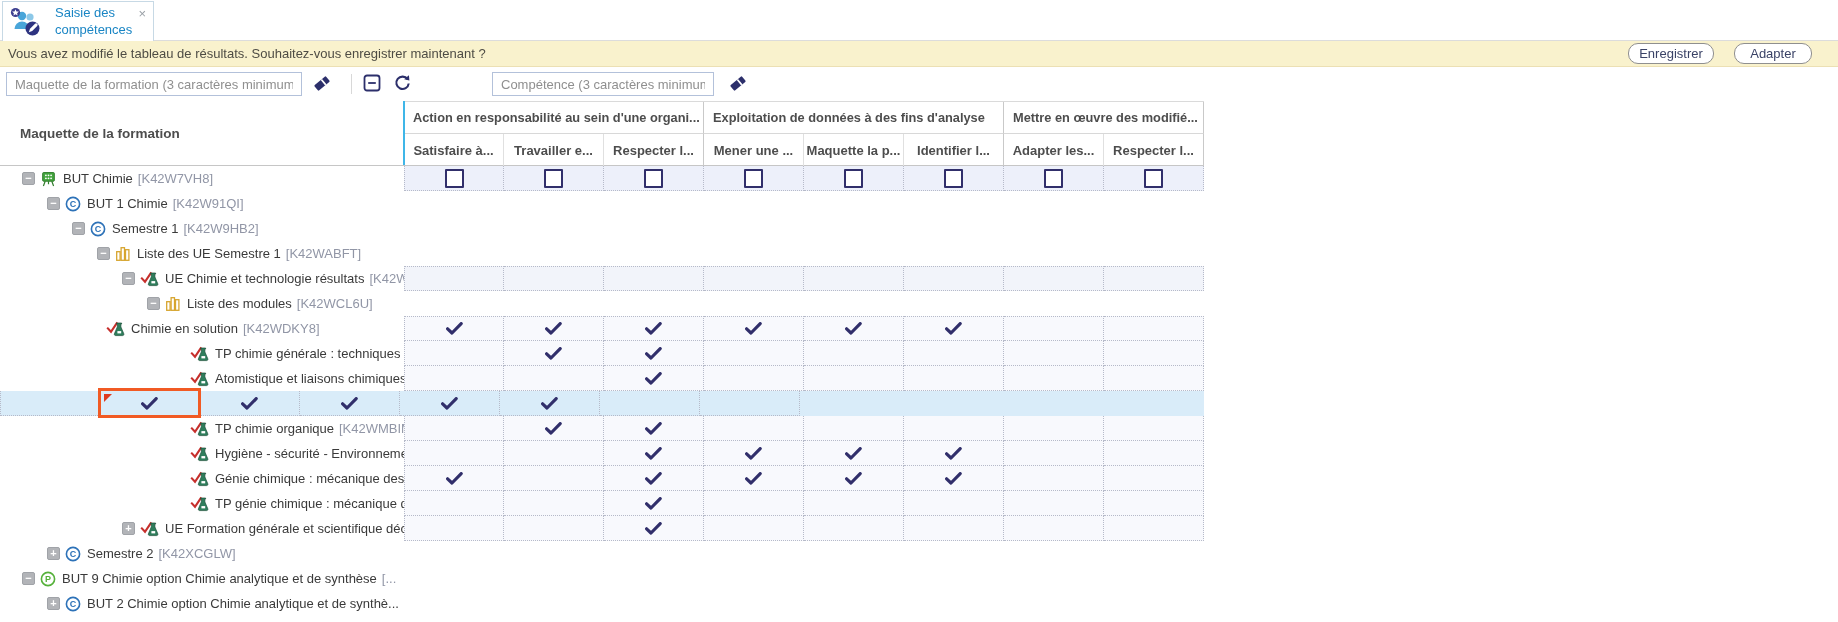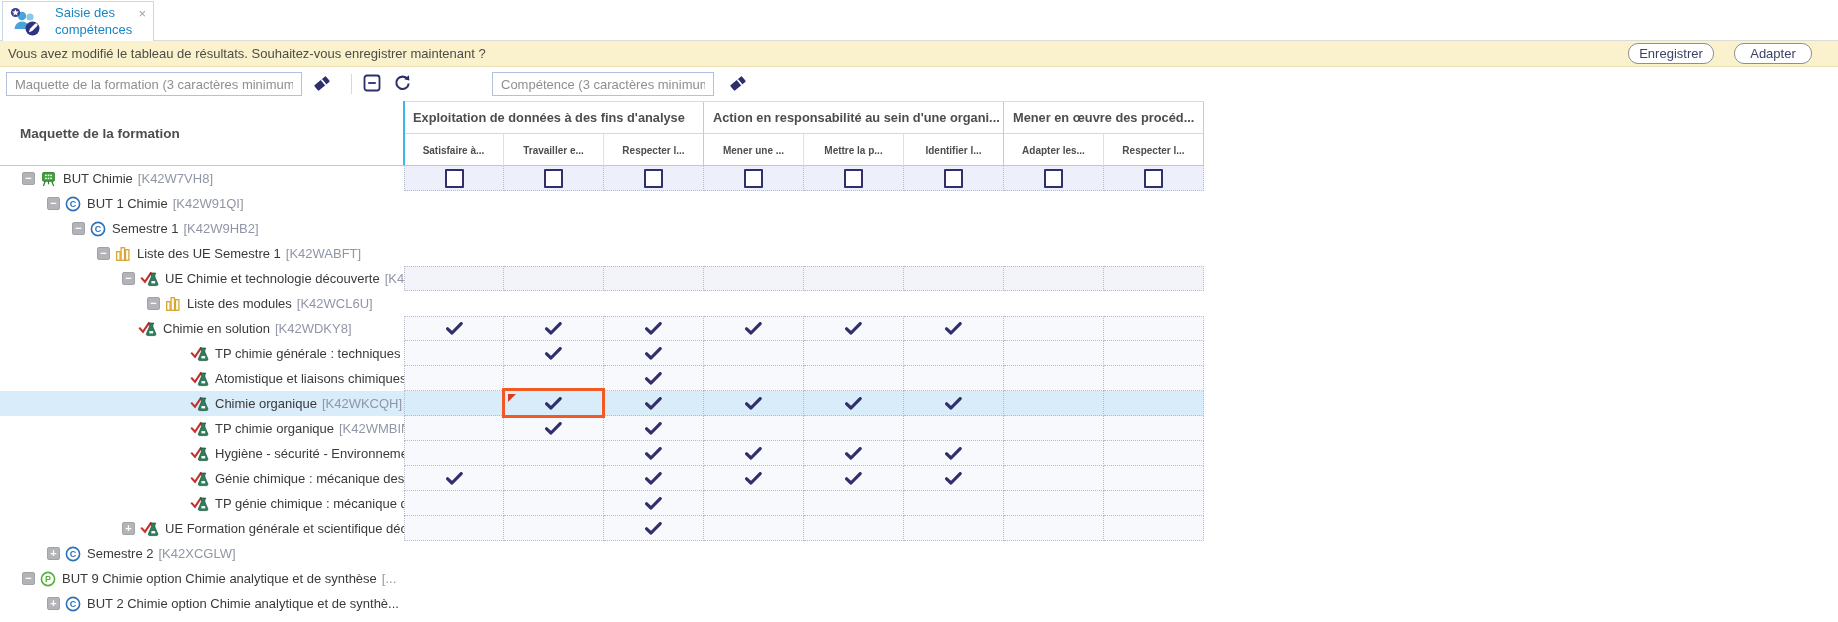--- a/index.html
+++ b/index.html
@@ -30,21 +30,21 @@
   .tsep { position:absolute; left:351px; top:7px; width:1px; height:20px; background:#d8d8d8; }
 
   
   .gridhead { position:absolute; left:0; top:101px; width:1204px; height:65px; border-bottom:1px solid #c6c6c6; box-sizing:border-box; background:#fff; }
   .tree-head { position:absolute; left:20px; top:0; height:64px; display:flex; align-items:center; font-weight:bold; color:#4d4d4d; font-size:13.5px; }
   .teal { position:absolute; left:403px; top:0; width:2px; height:64px; background:#3fb6e8; z-index:3; }
   .matrix-head { position:absolute; left:404px; top:0; width:800px; height:64px; border-top:1px solid #dadada; box-sizing:border-box; }
   .groups { position:absolute; left:0; top:0; height:32px; width:800px; display:flex; }
   .group { box-sizing:border-box; border-right:1px solid #c9c9c9; border-bottom:1px solid #d8d8d8; display:flex; align-items:center; padding-left:9px; font-weight:bold; font-size:12.8px; color:#4d4d4d; white-space:nowrap; overflow:hidden; }
   .subcols { position:absolute; left:0; top:32px; height:32px; width:800px; display:flex; }
-  .subcol { width:100px; box-sizing:border-box; border-right:1px solid #e0e0e0; display:flex; align-items:center; justify-content:center; font-weight:bold; font-size:10px; color:#4d4d4d; white-space:nowrap; overflow:hidden; }
+  .subcol { width:100px; box-sizing:border-box; border-right:1px solid #e0e0e0; display:flex; align-items:center; justify-content:center; font-weight:bold; font-size:13px; color:#4d4d4d; white-space:nowrap; overflow:hidden; }
   .subcol.gb { border-right-color:#c9c9c9; }
 
   
   .rows { position:absolute; left:0; top:166px; width:1204px; }
   .row { height:25px; display:flex; position:relative; }
   .row.hl { background:#d9ecf9; }
   .tree-cell { width:404px; box-sizing:border-box; display:flex; align-items:center; font-size:13px; color:#3a3a3a; white-space:nowrap; overflow:hidden; cursor:pointer; flex:none; }
   .exp { width:13px; height:13px; background:#b2b4b8; border:1px solid #a0a3a8; border-radius:2px; color:#fff; font-size:11px; line-height:11px; text-align:center; margin-right:5px; flex:none; font-weight:bold; box-sizing:border-box; cursor:pointer; }
   .spc { width:18px; flex:none; }
   .ticon { margin-right:6px; flex:none; line-height:0; }
@@ -128,30 +128,30 @@
         </g>
       </svg>
     </span>
   </div>
 
   <div class="gridhead">
     <div class="tree-head">Maquette de la formation</div>
     <div class="teal"></div>
     <div class="matrix-head">
       <div class="groups">
+          <div class="group" style="width: 300px;">Action en responsabilité au sein d'une organi...</div>
           <div class="group" style="width: 300px;">Exploitation de données à des fins d'analyse</div>
-          <div class="group" style="width: 300px;">Action en responsabilité au sein d'une organi...</div>
-          <div class="group" style="width: 200px;">Mener en œuvre des procéd...</div>
+          <div class="group" style="width: 200px;">Mettre en œuvre des modifié...</div>
         </div>
       <div class="subcols">
           <div class="subcol">Satisfaire à...</div>
           <div class="subcol">Travailler e...</div>
           <div class="subcol gb">Respecter l...</div>
           <div class="subcol">Mener une ...</div>
-          <div class="subcol">Mettre la p...</div>
+          <div class="subcol">Maquette la p...</div>
           <div class="subcol gb">Identifier l...</div>
           <div class="subcol">Adapter les...</div>
           <div class="subcol gb">Respecter l...</div>
         </div>
     </div>
   </div>
 
   <div class="rows">
       <div class="row">
         <div class="tree-cell" style="padding-left: 22px;">
@@ -231,21 +231,21 @@
         </div>
       </div>
       <div class="row bt">
         <div class="tree-cell" style="padding-left: 122px;">
           <span class="exp">−</span>
           <span class="ticon"><svg width="19" height="16" viewBox="0 0 19 16">
               <path d="M1.2 6.6 L5 10.8 L11.3 1.4" fill="none" stroke="#c62f2c" stroke-width="2.1"></path>
               <path d="M10.6 2 h5 v1 h-0.7 v2.9 l2.9 6.9 c0.3 0.9 -0.3 1.8 -1.2 1.8 h-7 c-0.9 0 -1.5 -0.9 -1.2 -1.8 l2.9 -6.9 V3 h-0.7 z" fill="#2e7d5b" stroke="#1c4f39" stroke-width="0.7"></path>
               <rect x="11.4" y="10.1" width="3.8" height="2.3" fill="#fff"></rect>
             </svg></span>
-          <span>UE Chimie et technologie découverte</span>
+          <span>UE Chimie et technologie résultats</span>
           <span class="code">[K42W...</span>
         </div>
         <div class="mcells">
           <div class="cell bg-empty first"></div>
           <div class="cell bg-empty"></div>
           <div class="cell bg-empty"></div>
           <div class="cell bg-empty"></div>
           <div class="cell bg-empty"></div>
           <div class="cell bg-empty"></div>
           <div class="cell bg-empty"></div>
@@ -258,21 +258,21 @@
           <span class="ticon"><svg width="16" height="16" viewBox="0 0 16 16" fill="#fff" stroke="#d7a52f" stroke-width="1.3">
               <rect x="1.7" y="5.7" width="3.4" height="8.6"></rect>
               <rect x="6.1" y="1.7" width="3.4" height="12.6"></rect>
               <rect x="10.5" y="3.7" width="3.4" height="10.6"></rect>
             </svg></span>
           <span>Liste des modules</span>
           <span class="code">[K42WCL6U]</span>
         </div>
       </div>
       <div class="row bt">
-        <div class="tree-cell" style="padding-left: 120px;">
+        <div class="tree-cell" style="padding-left: 88px;">
           <span class="spc"></span>
           <span class="ticon"><svg width="19" height="16" viewBox="0 0 19 16">
               <path d="M1.2 6.6 L5 10.8 L11.3 1.4" fill="none" stroke="#c62f2c" stroke-width="2.1"></path>
               <path d="M10.6 2 h5 v1 h-0.7 v2.9 l2.9 6.9 c0.3 0.9 -0.3 1.8 -1.2 1.8 h-7 c-0.9 0 -1.5 -0.9 -1.2 -1.8 l2.9 -6.9 V3 h-0.7 z" fill="#2e7d5b" stroke="#1c4f39" stroke-width="0.7"></path>
               <rect x="11.4" y="10.1" width="3.8" height="2.3" fill="#fff"></rect>
             </svg></span>
           <span>Chimie en solution</span>
           <span class="code">[K42WDKY8]</span>
         </div>
         <div class="mcells">
@@ -358,30 +358,20 @@
               </svg></span>
           </div>
           <div class="cell bg-checks"></div>
           <div class="cell bg-checks"></div>
           <div class="cell bg-checks"></div>
           <div class="cell bg-checks"></div>
           <div class="cell bg-checks"></div>
         </div>
       </div>
       <div class="row hl">
-        <div class="tree-cell" style="padding-left: 172px;">
-          <span class="spc"></span>
-          <span class="ticon"><svg width="19" height="16" viewBox="0 0 19 16">
-              <path d="M1.2 6.6 L5 10.8 L11.3 1.4" fill="none" stroke="#c62f2c" stroke-width="2.1"></path>
-              <path d="M10.6 2 h5 v1 h-0.7 v2.9 l2.9 6.9 c0.3 0.9 -0.3 1.8 -1.2 1.8 h-7 c-0.9 0 -1.5 -0.9 -1.2 -1.8 l2.9 -6.9 V3 h-0.7 z" fill="#2e7d5b" stroke="#1c4f39" stroke-width="0.7"></path>
-              <rect x="11.4" y="10.1" width="3.8" height="2.3" fill="#fff"></rect>
-            </svg></span>
-          <span>Chimie organique</span>
-          <span class="code">[K42WKCQH]</span>
-        </div>
         <div class="mcells">
           <div class="cell bg-checks first"></div>
           <div class="cell bg-checks">
             <span style="line-height: 0;"><svg width="17" height="13" viewBox="0 0 17 13">
                 <path d="M1.6 6.8 L6 11 L15.2 1.6" fill="none" stroke="#312f6b" stroke-width="3.2" stroke-linecap="round" stroke-linejoin="round"></path>
               </svg></span>
             <div class="selbox"></div>
             <div class="tri"></div>
           </div>
           <div class="cell bg-checks">

